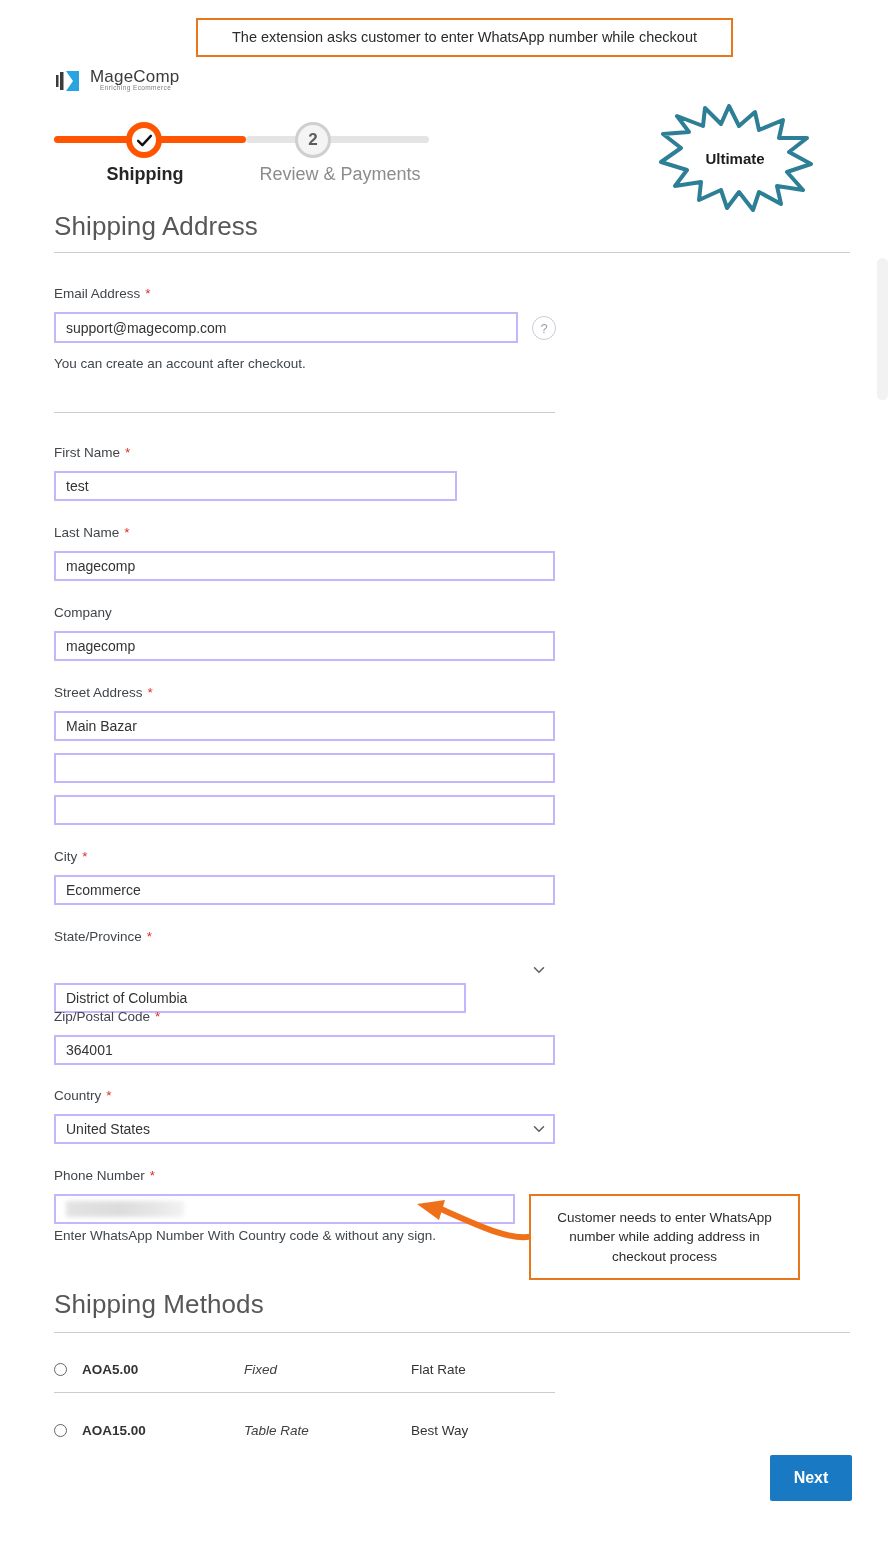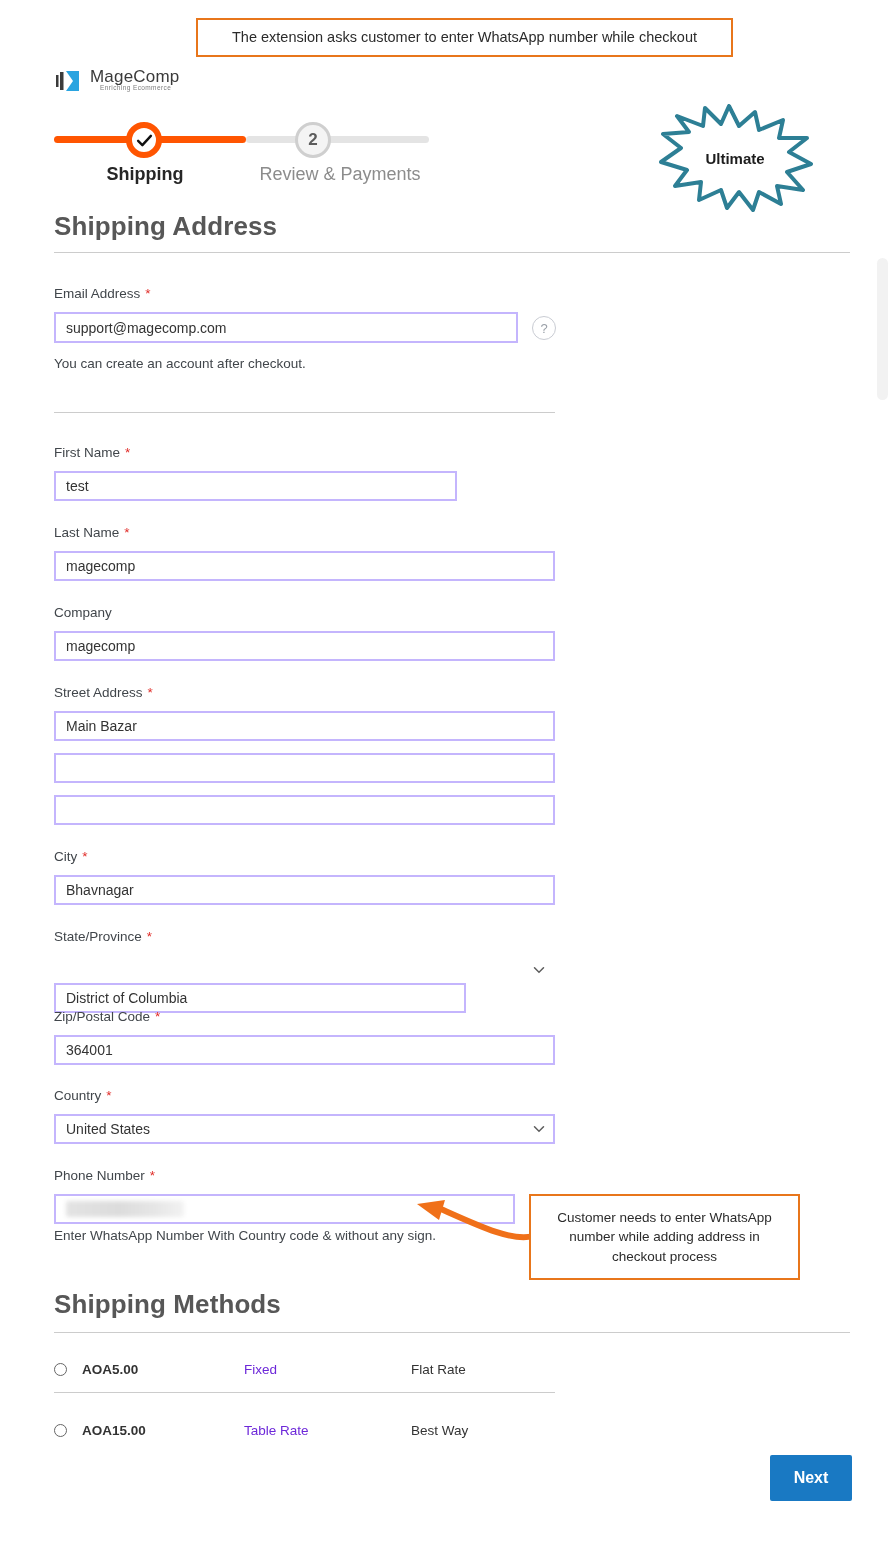--- a/index.html
+++ b/index.html
@@ -62,21 +62,21 @@
   
   #ultimate { position:absolute; left: 655px; top: 104px; width: 160px; height: 110px; }
   #ultimate svg { position:absolute; inset:0; width:100%; height:100%; }
   #ultimate-text {
     position:absolute; left:0; top:46px; width:100%;
     text-align:center; font-size:15px; font-weight:700; color:#1d1d1d;
   }
 
   
   .section-title {
-    position:absolute; font-size: 26px; font-weight: 700; color: #575757;
+    position:absolute; font-size: 26px; font-weight: 400; color: #575757;
     letter-spacing: .1px;
   }
   .section-rule { position:absolute; height:1px; background:#cccccc; }
 
   
   .f-label { position:absolute; font-size:13.5px; color:#41464b; }
   .f-req { color:#e02b27; margin-left:5px; }
   .f-input {
     position:absolute; background:#fff; border:2px solid #c4b5fd;
     font-size:14px; color:#333; padding: 0 10px; line-height: 1;
@@ -106,21 +106,21 @@
   #arrow { position:absolute; left: 405px; top: 1190px; width: 135px; height: 60px; }
   #arrow svg { width:100%; height:100%; display:block; }
 
   
   .ship-row { position:absolute; height: 40px; }
   .radio {
     position:absolute; width:13px; height:13px; border:1px solid #666;
     border-radius:50%; background:#fff;
   }
   .ship-price { position:absolute; font-size:13.5px; font-weight:700; color:#333; }
-  .ship-mid   { position:absolute; font-size:13.5px; color:#6d28d9; }
+  .ship-mid   { position:absolute; font-size:13.5px; color:#404040;font-style:italic; }
   .ship-right { position:absolute; font-size:13.5px; color:#333; }
 
   
   #next-btn {
     position:absolute; left: 770px; top: 1455px; width: 82px; height: 46px;
     background:#1979c3; color:#fff; border:none; border-radius:2px;
     font-size:16px; font-weight:700; font-family:"Liberation Sans", sans-serif;
     cursor:pointer;
   }
 
@@ -202,21 +202,21 @@
   <div class="f-label" style="left:54px; top:685px;">
     <span>Street Address</span><span class="f-req">*</span>
   </div>
   <div class="f-input" style="left:54px; top:711px; width:501px; height:30px;">Main Bazar</div>
   <div class="f-input" style="left:54px; top:753px; width:501px; height:30px;"></div>
   <div class="f-input" style="left:54px; top:795px; width:501px; height:30px;"></div>
 
   <div class="f-label" style="left:54px; top:849px;">
     <span>City</span><span class="f-req">*</span>
   </div>
-  <div class="f-input" style="left:54px; top:875px; width:501px; height:30px;">Bhavnagar</div>
+  <div class="f-input" style="left:54px; top:875px; width:501px; height:30px;">Ecommerce</div>
 
   <div class="f-label" style="left:54px; top:929px;">
     <span>State/Province</span><span class="f-req">*</span>
   </div>
   <div class="f-input f-select" style="left:54px; top:983px; width:412px; height:30px;">District of Columbia</div>
   <svg class="chev" style="left:533px; top:964px;" viewBox="0 0 12 12">
     <path d="M1.5 3.8 L6 8.3 L10.5 3.8" stroke="#5c5c5c" stroke-width="1.5" fill="none" stroke-linecap="round"></path>
   </svg>
 
   <div class="f-label" style="left:54px; top:1009px;">

